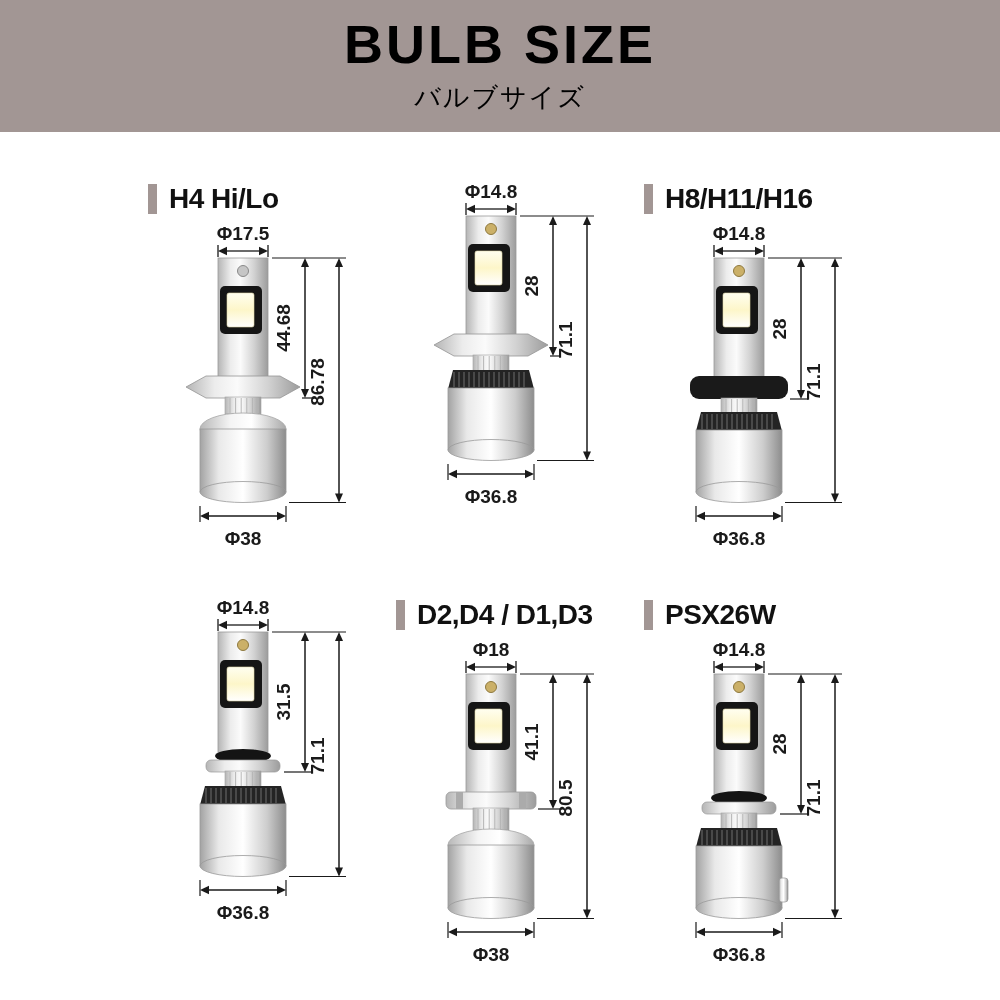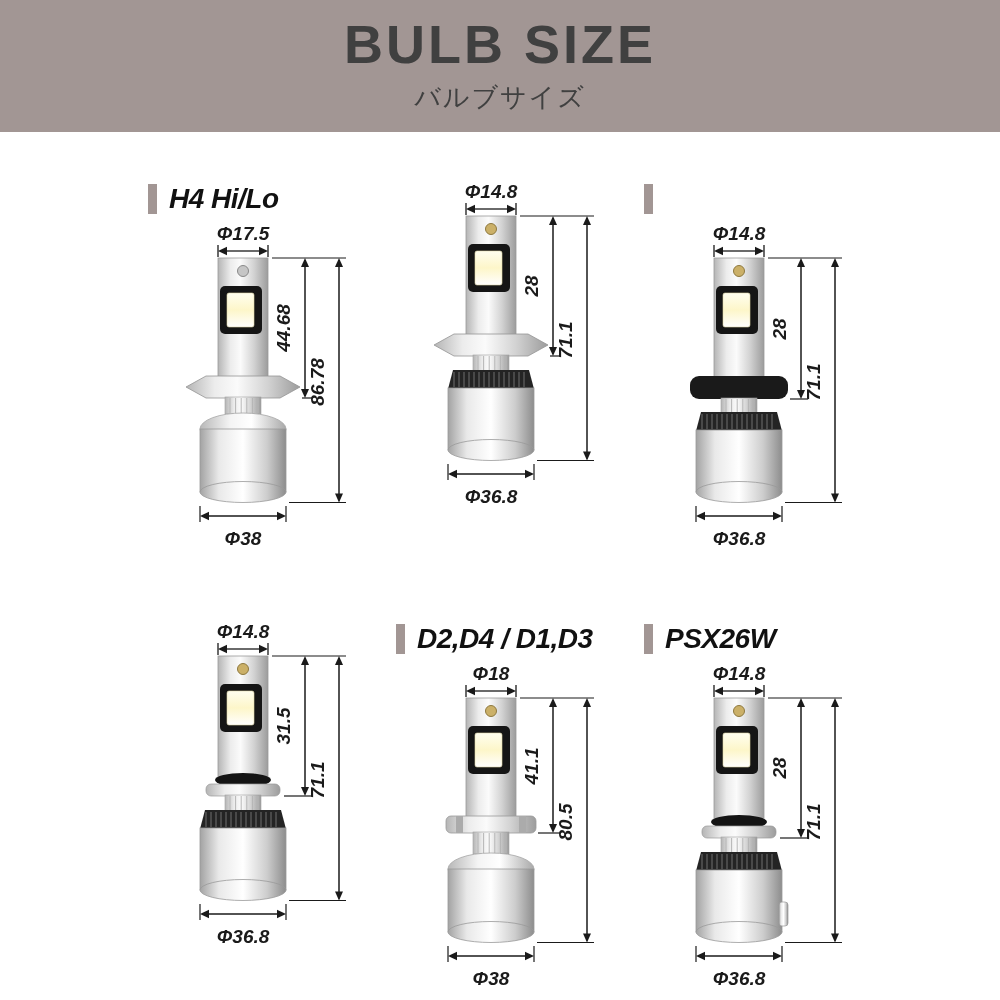--- a/index.html
+++ b/index.html
@@ -1,23 +1,23 @@
 <!DOCTYPE html>
 <html><head>
 <meta charset="utf-8">
 <style>
   html,body{margin:0;padding:0;background:#ffffff;}
   body{width:1000px;height:1000px;overflow:hidden;
        font-family:"Liberation Sans","DejaVu Sans",sans-serif;color:#1a1a1a;}
-  .banner{height:132px;background:#a29694;color:#404040;display:flex;
+  .banner{height:132px;background:#a29694;color:#000000;display:flex;
           flex-direction:column;align-items:center;justify-content:center;}
   .banner .title{font-size:54px;font-weight:bold;letter-spacing:3px;line-height:1;}
   .banner .subtitle{font-size:26px;font-weight:normal;letter-spacing:2px;margin-top:9px;}
   .grid{display:grid;grid-template-columns:repeat(3,236px);
-        justify-content:space-between;padding:50px 120px 0 148px;row-gap:68px;font-style:italic;}
+        justify-content:space-between;padding:50px 120px 0 148px;row-gap:44px;}
   .card{width:236px;}
   .card-label{display:flex;align-items:center;gap:12px;height:34px;margin-bottom:8px;}
   .marker{width:9px;height:30px;background:#a29694;flex:0 0 auto;}
   .label-text{font-size:28px;font-weight:bold;color:#111;white-space:nowrap;letter-spacing:-0.5px;}
   .drawing{width:230px;height:330px;}
   .drawing svg{display:block;}
   .dim{font-weight:bold;font-size:19px;fill:#1a1a1a;}
 </style>
 </head>
 <body>
@@ -196,20 +196,21 @@
             <polygon points="52,292 61,287.8 61,296.2" fill="#1a1a1a"></polygon>
             <polygon points="138,292 129,287.8 129,296.2" fill="#1a1a1a"></polygon>
             <text class="dim" x="95" y="321" text-anchor="middle">Φ36.8</text>
           </svg>
         </div>
     </section>
 
     <section class="card">
       <div class="card-label">
         <span class="marker"></span>
+        <span class="label-text">H8/H11/H16</span>
       </div>
       <div class="drawing">
           <svg width="230" height="330" viewBox="0 0 230 330">
             <text class="dim" x="95" y="16" text-anchor="middle">Φ14.8</text>
             <g stroke="#1a1a1a" stroke-width="1.3">
               <line x1="70" y1="21" x2="70" y2="33"></line>
               <line x1="120" y1="21" x2="120" y2="33"></line>
               <line x1="79" y1="27" x2="111" y2="27"></line>
             </g>
             <polygon points="70,27 79,22.8 79,31.2" fill="#1a1a1a"></polygon>

